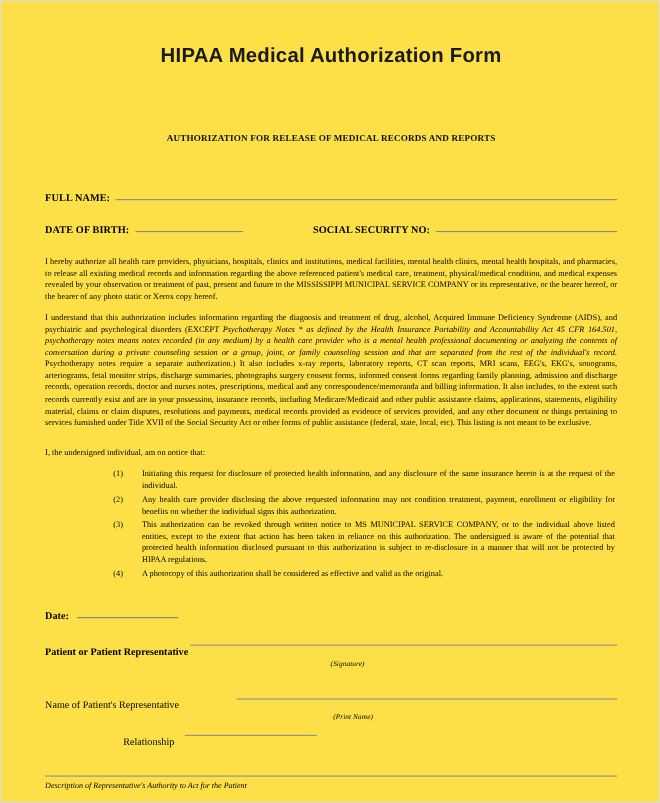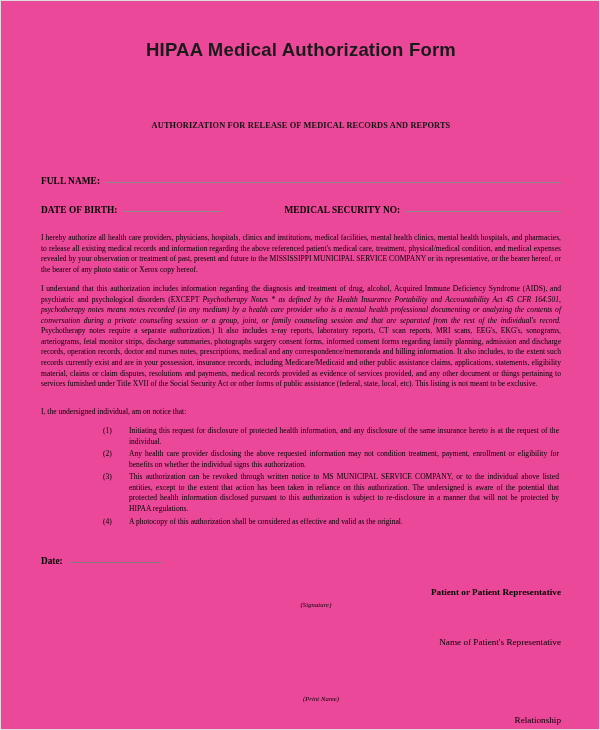--- a/index.html
+++ b/index.html
@@ -13,21 +13,21 @@
     overflow: hidden;
     font-family: "Liberation Serif", "DejaVu Serif", serif;
     color: #000000;
   }
 
   .page {
     position: relative;
     box-sizing: border-box;
     width: 600px;
     height: 730px;
-    background: #ec4899;
+    background: #fde047;
     border: 1px solid #dcdcdc;
     padding: 0;
   }
 
   .content {
     box-sizing: border-box;
     width: 100%;
     height: 100%;
     padding: 0 38px 0 40px;
   }
@@ -128,23 +128,22 @@
     flex: 0 0 92px;
     border-bottom: 1px solid #7d7d7d;
     margin-left: 7px;
     position: relative;
     top: -1px;
   }
 
   
   .sig-row {
     display: flex;
-    align-items: flex-end;
+    align-items: flex-start;
     font-size: 9.2px;
-    flex-direction: column;
   }
   .sig-row.r1 { padding-top: 21px; font-weight: bold; }
   .sig-row.r2 { padding-top: 29px; font-weight: normal; gap: 44px; }
   .sig-row.r3 { padding-top: 13px; font-weight: normal; }
 
   .sig-label { white-space: nowrap; }
   .sig-label.indent { margin-left: 71px; }
 
   .sig-rule {
     border-bottom: 1px solid #8d8d8d;
@@ -202,21 +201,21 @@
 
     <div class="field-row first">
       <span class="field-label">FULL NAME:</span>
       <span class="rule grow"></span>
     </div>
 
     <div class="field-row second">
       <span class="field-label">DATE OF BIRTH:</span>
       <span class="rule w-dob"></span>
       <span class="gap-mid"></span>
-      <span class="field-label">MEDICAL SECURITY NO:</span>
+      <span class="field-label">SOCIAL SECURITY NO:</span>
       <span class="rule w-ssn"></span>
     </div>
 
     <p class="body-para">I hereby authorize all health care providers, physicians, hospitals, clinics and institutions, medical facilities, mental health clinics, mental health hospitals, and pharmacies, to release all existing medical records and information regarding the above referenced patient's medical care, treatment, physical/medical condition, and medical expenses revealed by your observation or treatment of past, present and future to the MISSISSIPPI MUNICIPAL SERVICE COMPANY or its representative, or the bearer hereof, or the bearer of any photo static or Xerox copy hereof.</p>
 
     <p class="body-para tight"><span>I understand that this authorization includes information regarding the diagnosis and treatment of drug, alcohol, Acquired Immune Deficiency Syndrome (AIDS), and psychiatric and psychological disorders (EXCEPT </span><span class="it">Psychotherapy Notes * as defined by the Health Insurance Portability and Accountability Act 45 CFR 164.501, psychotherapy notes means notes recorded (in any medium) by a health care provider who is a mental health professional documenting or analyzing the contents of conversation during a private counseling session or a group, joint, or family counseling session and that are separated from the rest of the individual's record.</span><span> Psychotherapy notes require a separate authorization.)  It also includes x-ray reports, laboratory reports, CT scan reports, MRI scans, EEG's, EKG's, sonograms, arteriograms, fetal monitor strips, discharge summaries, photographs surgery consent forms, informed consent forms regarding family planning, admission and discharge records, operation records, doctor and nurses notes, prescriptions, medical and any correspondence/memoranda and billing information.  It also includes, to the extent such records currently exist and are in your possession, insurance records, including Medicare/Medicaid and other public assistance claims, applications, statements, eligibility material, claims or claim disputes, resolutions and payments, medical records provided as evidence of services provided, and any other document or things pertaining to services furnished under Title XVII of the Social Security Act or other forms of public assistance (federal, state, local, etc).  This listing is not meant to be exclusive.</span></p>
 
     <p class="body-para notice">I, the undersigned individual, am on notice that:</p>
 
     <div class="num-list">

